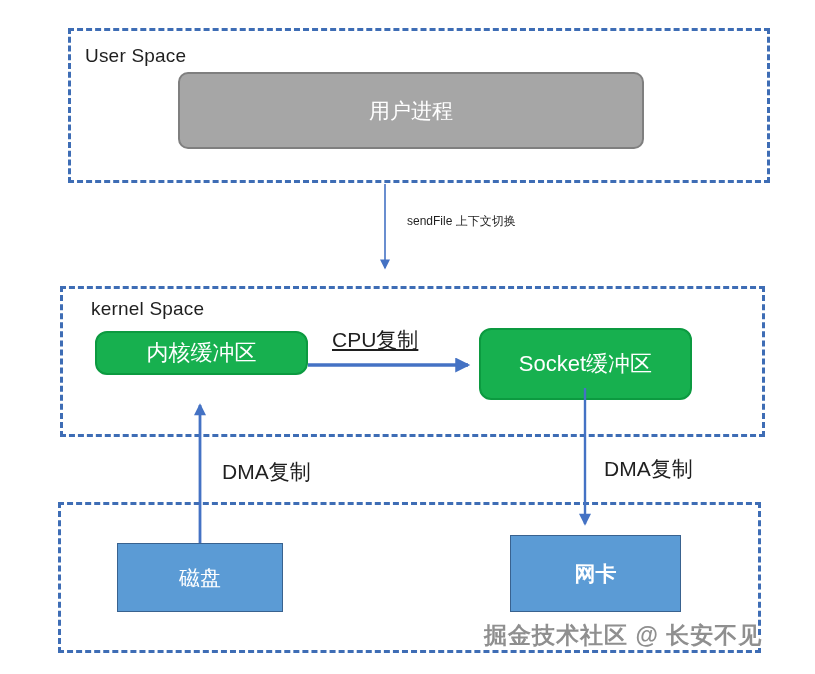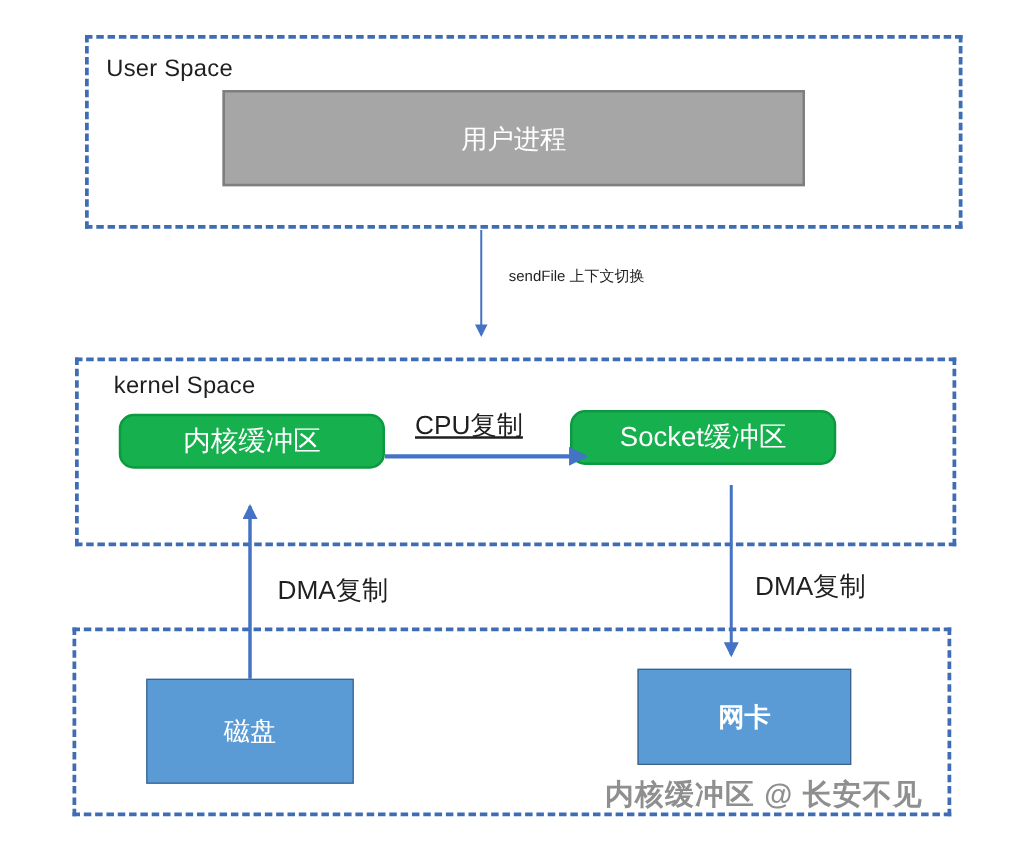--- a/index.html
+++ b/index.html
@@ -37,21 +37,21 @@
   }
   .node{
     position:absolute;
     display:flex;align-items:center;justify-content:center;
     color:#ffffff;
     text-align:center;
   }
   .node-process{
     background:var(--gray-fill);
     border:2px solid var(--gray-border);
-    border-radius:0;
+    border-radius:10px;
     font-size:21px;
   }
   .node-green{
     background:var(--green-fill);
     border:2.5px solid var(--green-border);
     border-radius:12px;
     font-size:22px;
   }
   .node-blue{
     background:var(--blue-fill);
@@ -84,25 +84,25 @@
 <div class="canvas">
 
   <div class="zone" style="left:68px;top:28px;width:702px;height:155px;">
     <div class="zone-label" style="left:14px;top:14px;">User Space</div>
     <div class="node node-process" style="left:107px;top:41px;width:466px;height:77px;">用户进程</div>
   </div>
 
   <div class="zone" style="left:60px;top:286px;width:705px;height:151px;">
     <div class="zone-label" style="left:28px;top:9px;">kernel Space</div>
     <div class="node node-green" style="left:32px;top:42px;width:213px;height:44px;">内核缓冲区</div>
-    <div class="node node-green" style="left:393px;top:39px;width:213px;height:44px;">Socket缓冲区</div>
+    <div class="node node-green" style="left:416px;top:39px;width:213px;height:72px;">Socket缓冲区</div>
   </div>
 
   <div class="zone" style="left:58px;top:502px;width:703px;height:151px;">
-    <div class="node node-blue" style="left:56px;top:38px;width:166px;height:84px;">磁盘</div>
+    <div class="node node-blue" style="left:56px;top:38px;width:166px;height:69px;">磁盘</div>
     <div class="node node-blue" style="left:449px;top:30px;width:171px;height:77px;font-weight:bold;">网卡</div>
   </div>
 
   <svg class="arrow-layer" viewBox="0 0 815 674">
     <defs>
       <marker id="head-s" markerUnits="userSpaceOnUse" markerWidth="11" markerHeight="10" viewBox="0 0 10 10" refX="8.5" refY="5" orient="auto">
         <path d="M0,0 L10,5 L0,10 z" style="fill:var(--arrow)"></path>
       </marker>
       <marker id="head-m" markerUnits="userSpaceOnUse" markerWidth="14" markerHeight="12" viewBox="0 0 10 10" refX="8.5" refY="5" orient="auto">
         <path d="M0,0 L10,5 L0,10 z" style="fill:var(--arrow)"></path>
@@ -119,15 +119,15 @@
     <line x1="200" y1="543" x2="200" y2="405" style="stroke:var(--arrow)" stroke-width="2.8" marker-end="url(#head-m)"></line>
 
     <line x1="585" y1="388" x2="585" y2="524" style="stroke:var(--arrow)" stroke-width="2.4" marker-end="url(#head-m)"></line>
   </svg>
 
   <div class="flow-label" style="left:407px;top:213px;font-size:12px;">sendFile 上下文切换</div>
   <div class="flow-label" style="left:332px;top:326px;font-size:21px;text-decoration:underline;">CPU复制</div>
   <div class="flow-label" style="left:222px;top:458px;font-size:21px;">DMA复制</div>
   <div class="flow-label" style="left:604px;top:455px;font-size:21px;">DMA复制</div>
 
-  <div class="watermark">内核缓冲区 @ 长安不见</div>
+  <div class="watermark">掘金技术社区 @ 长安不见</div>
 
 </div>
 
 </body></html>

